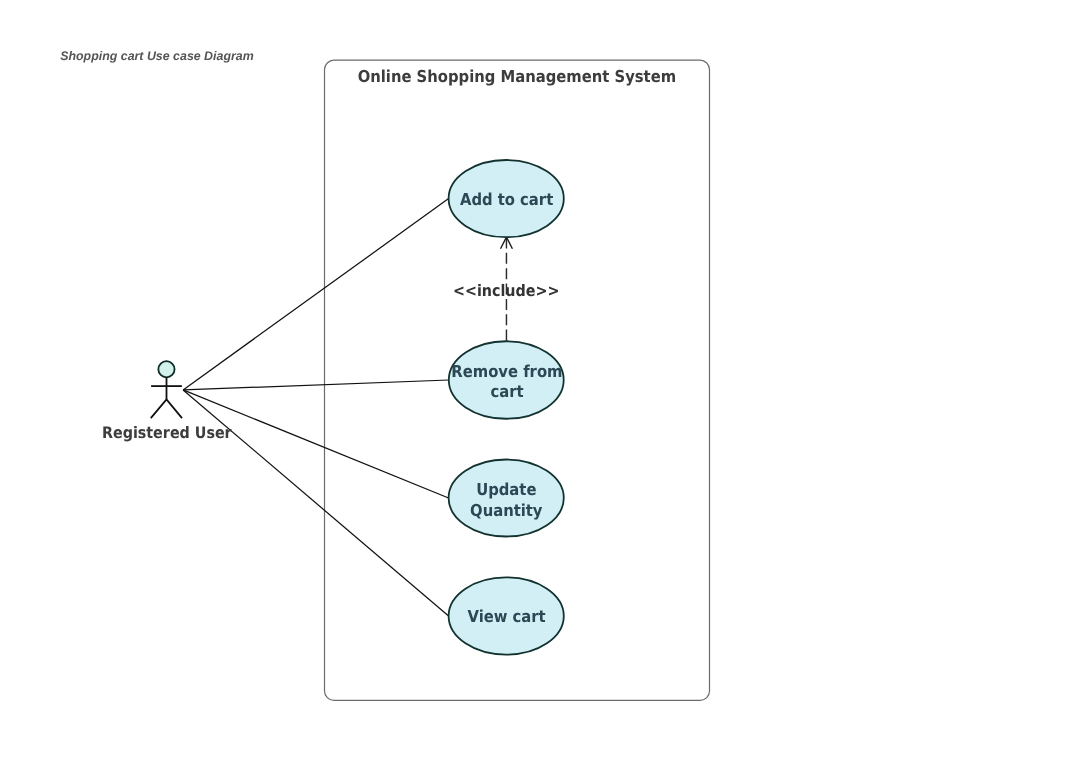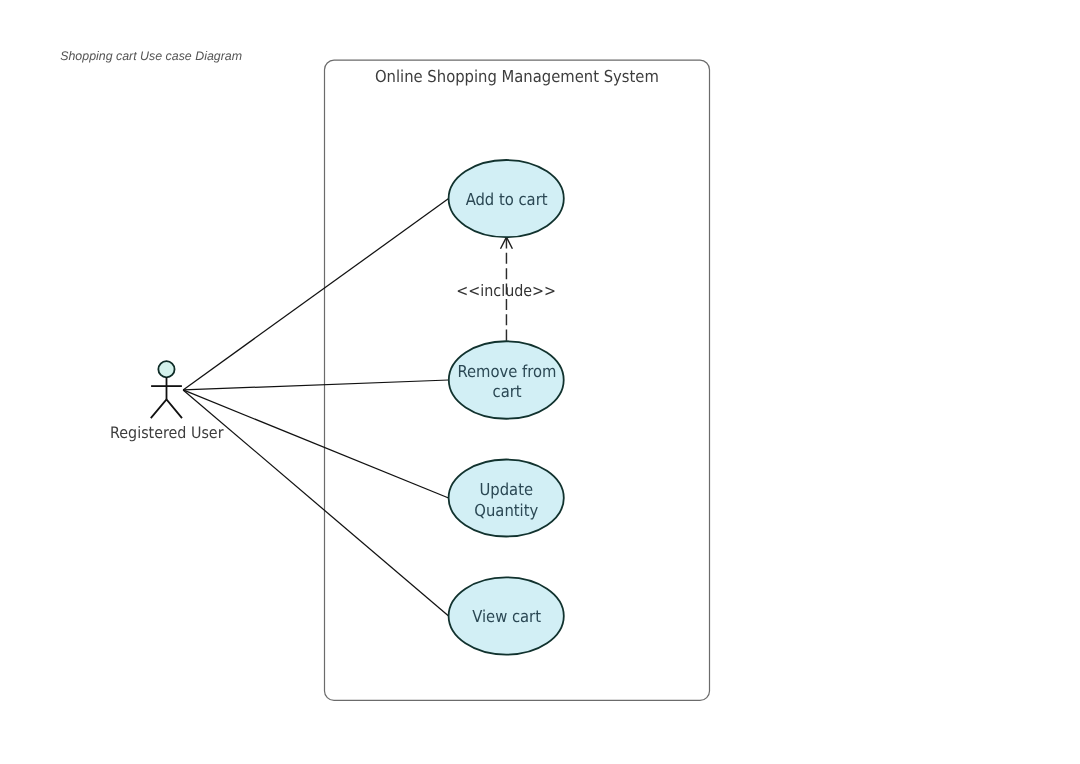--- a/index.html
+++ b/index.html
@@ -13,20 +13,21 @@
     height: 764px;
     overflow: hidden;
     font-family: "Liberation Sans", sans-serif;
     -webkit-font-smoothing: antialiased;
   }
   #canvas {
     position: relative;
     width: 1080px;
     height: 736px;
     background: #ffffff;
+    font-weight: bold;
   }
   svg#diagram {
     position: absolute;
     left: 0;
     top: 0;
     display: block;
     transform: translateZ(0);
     -webkit-font-smoothing: antialiased;
     text-rendering: geometricPrecision;
   }

